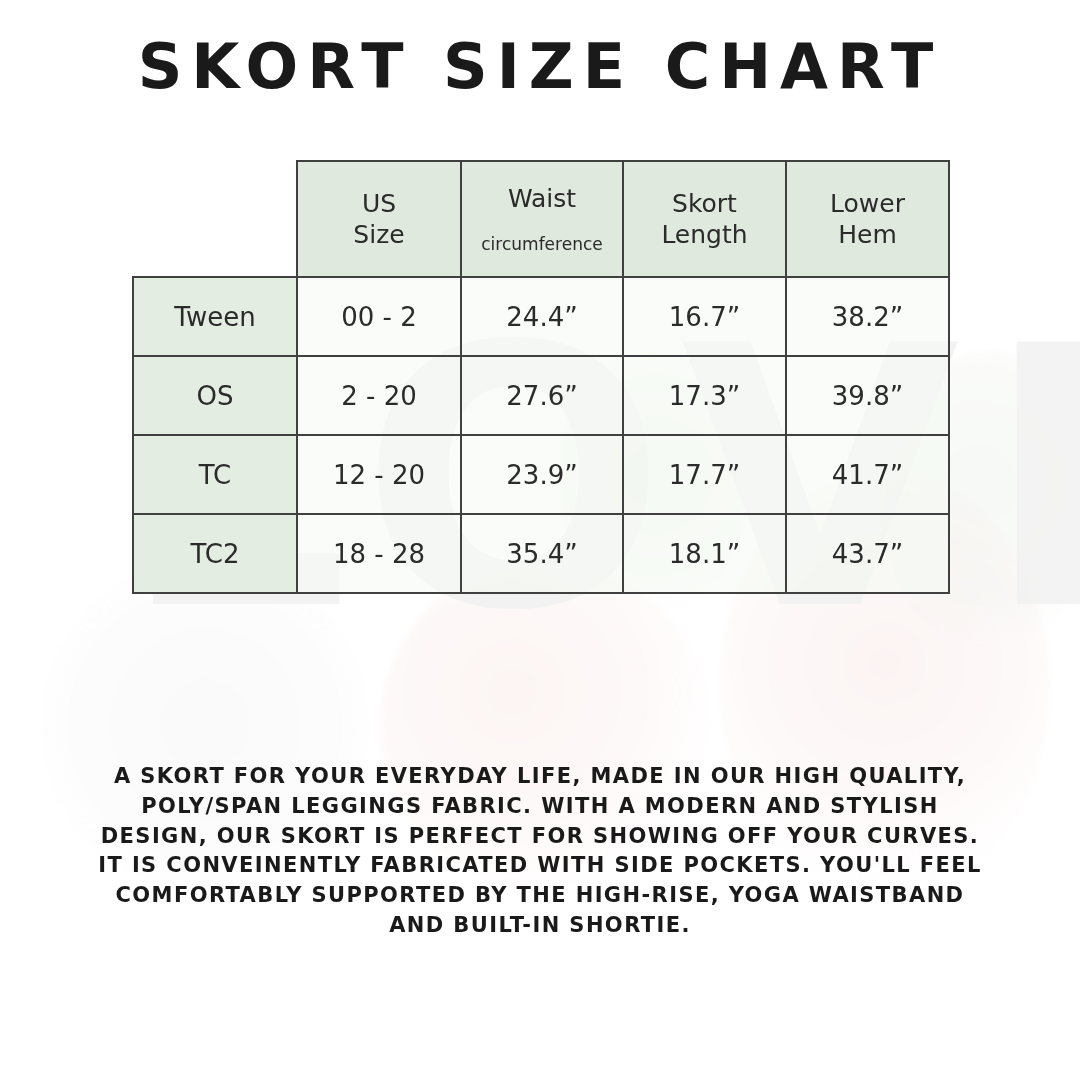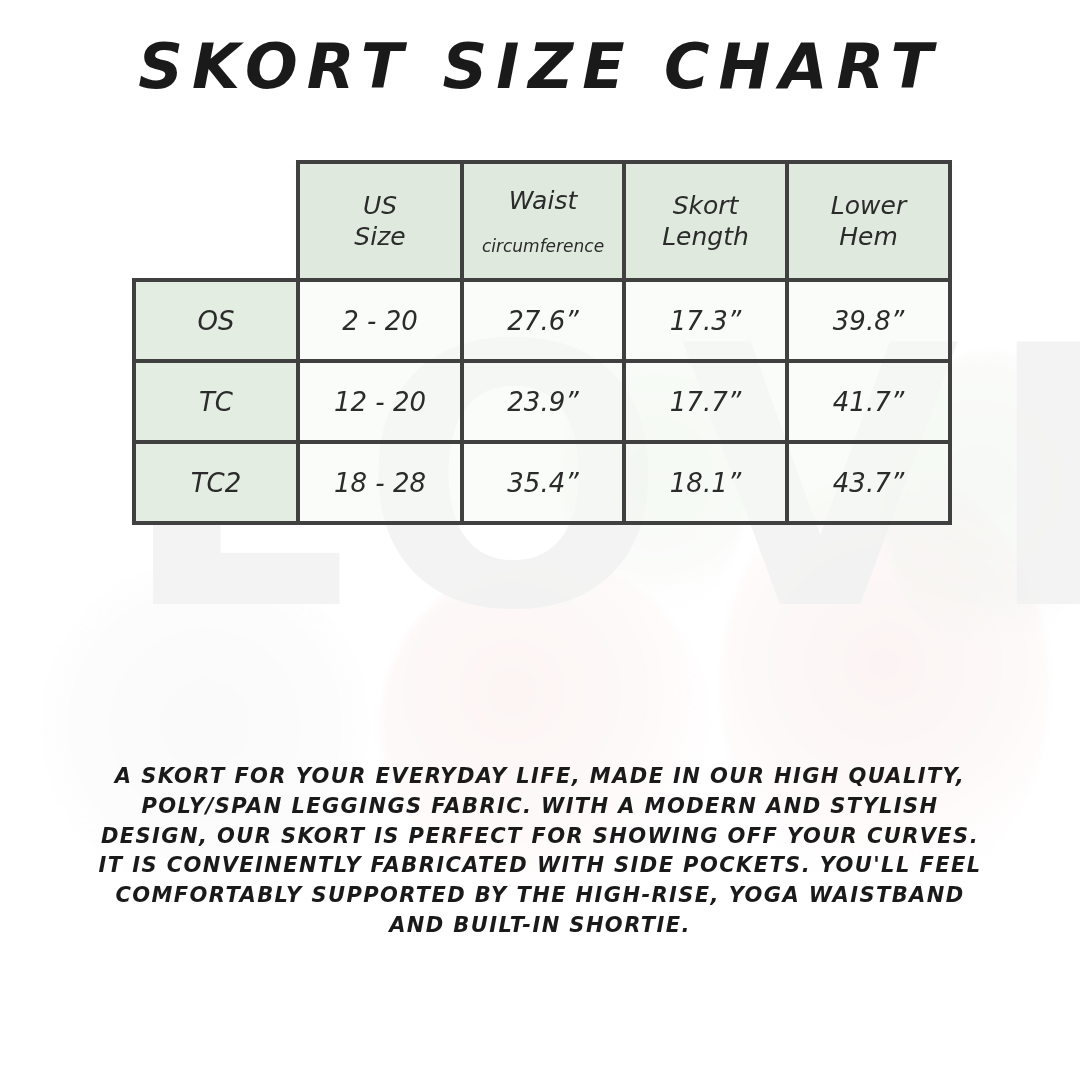--- a/index.html
+++ b/index.html
@@ -63,21 +63,20 @@
     user-select: none;
   }
 
   
   .page {
     position: relative;
     z-index: 2;
     width: 1052px;
     height: 1080px;
     box-sizing: border-box;
-    font-style: italic;
   }
 
   .title {
     position: absolute;
     top: 30px;
     left: 0;
     width: 1080px;
     text-align: center;
     font-family: "DejaVu Sans", sans-serif;
     font-size: 62px;
@@ -100,21 +99,21 @@
     table-layout: fixed;
   }
   table.size-chart col.c0 { width: 164px; }
   table.size-chart col.c1 { width: 164px; }
   table.size-chart col.c2 { width: 162px; }
   table.size-chart col.c3 { width: 163px; }
   table.size-chart col.c4 { width: 163px; }
 
   table.size-chart th,
   table.size-chart td {
-    border: 4px solid #404040;
+    border: 2px solid #404040;
     text-align: center;
     vertical-align: middle;
     font-family: "DejaVu Sans", sans-serif;
     color: #2b2b2b;
   }
 
   
   tr.head th {
     height: 112px;
     background: #dfe9dd;
@@ -199,20 +198,27 @@
             <span class="h-main">Length</span>
           </th>
           <th>
             <span class="h-main">Lower</span>
             <span class="h-main">Hem</span>
           </th>
         </tr>
       </thead>
       <tbody>
         <tr>
+          <td class="label">Tween</td>
+          <td class="val">00 - 2</td>
+          <td class="val">24.4”</td>
+          <td class="val">16.7”</td>
+          <td class="val">38.2”</td>
+        </tr>
+        <tr>
           <td class="label">OS</td>
           <td class="val">2 - 20</td>
           <td class="val">27.6”</td>
           <td class="val">17.3”</td>
           <td class="val">39.8”</td>
         </tr>
         <tr>
           <td class="label">TC</td>
           <td class="val">12 - 20</td>
           <td class="val">23.9”</td>

